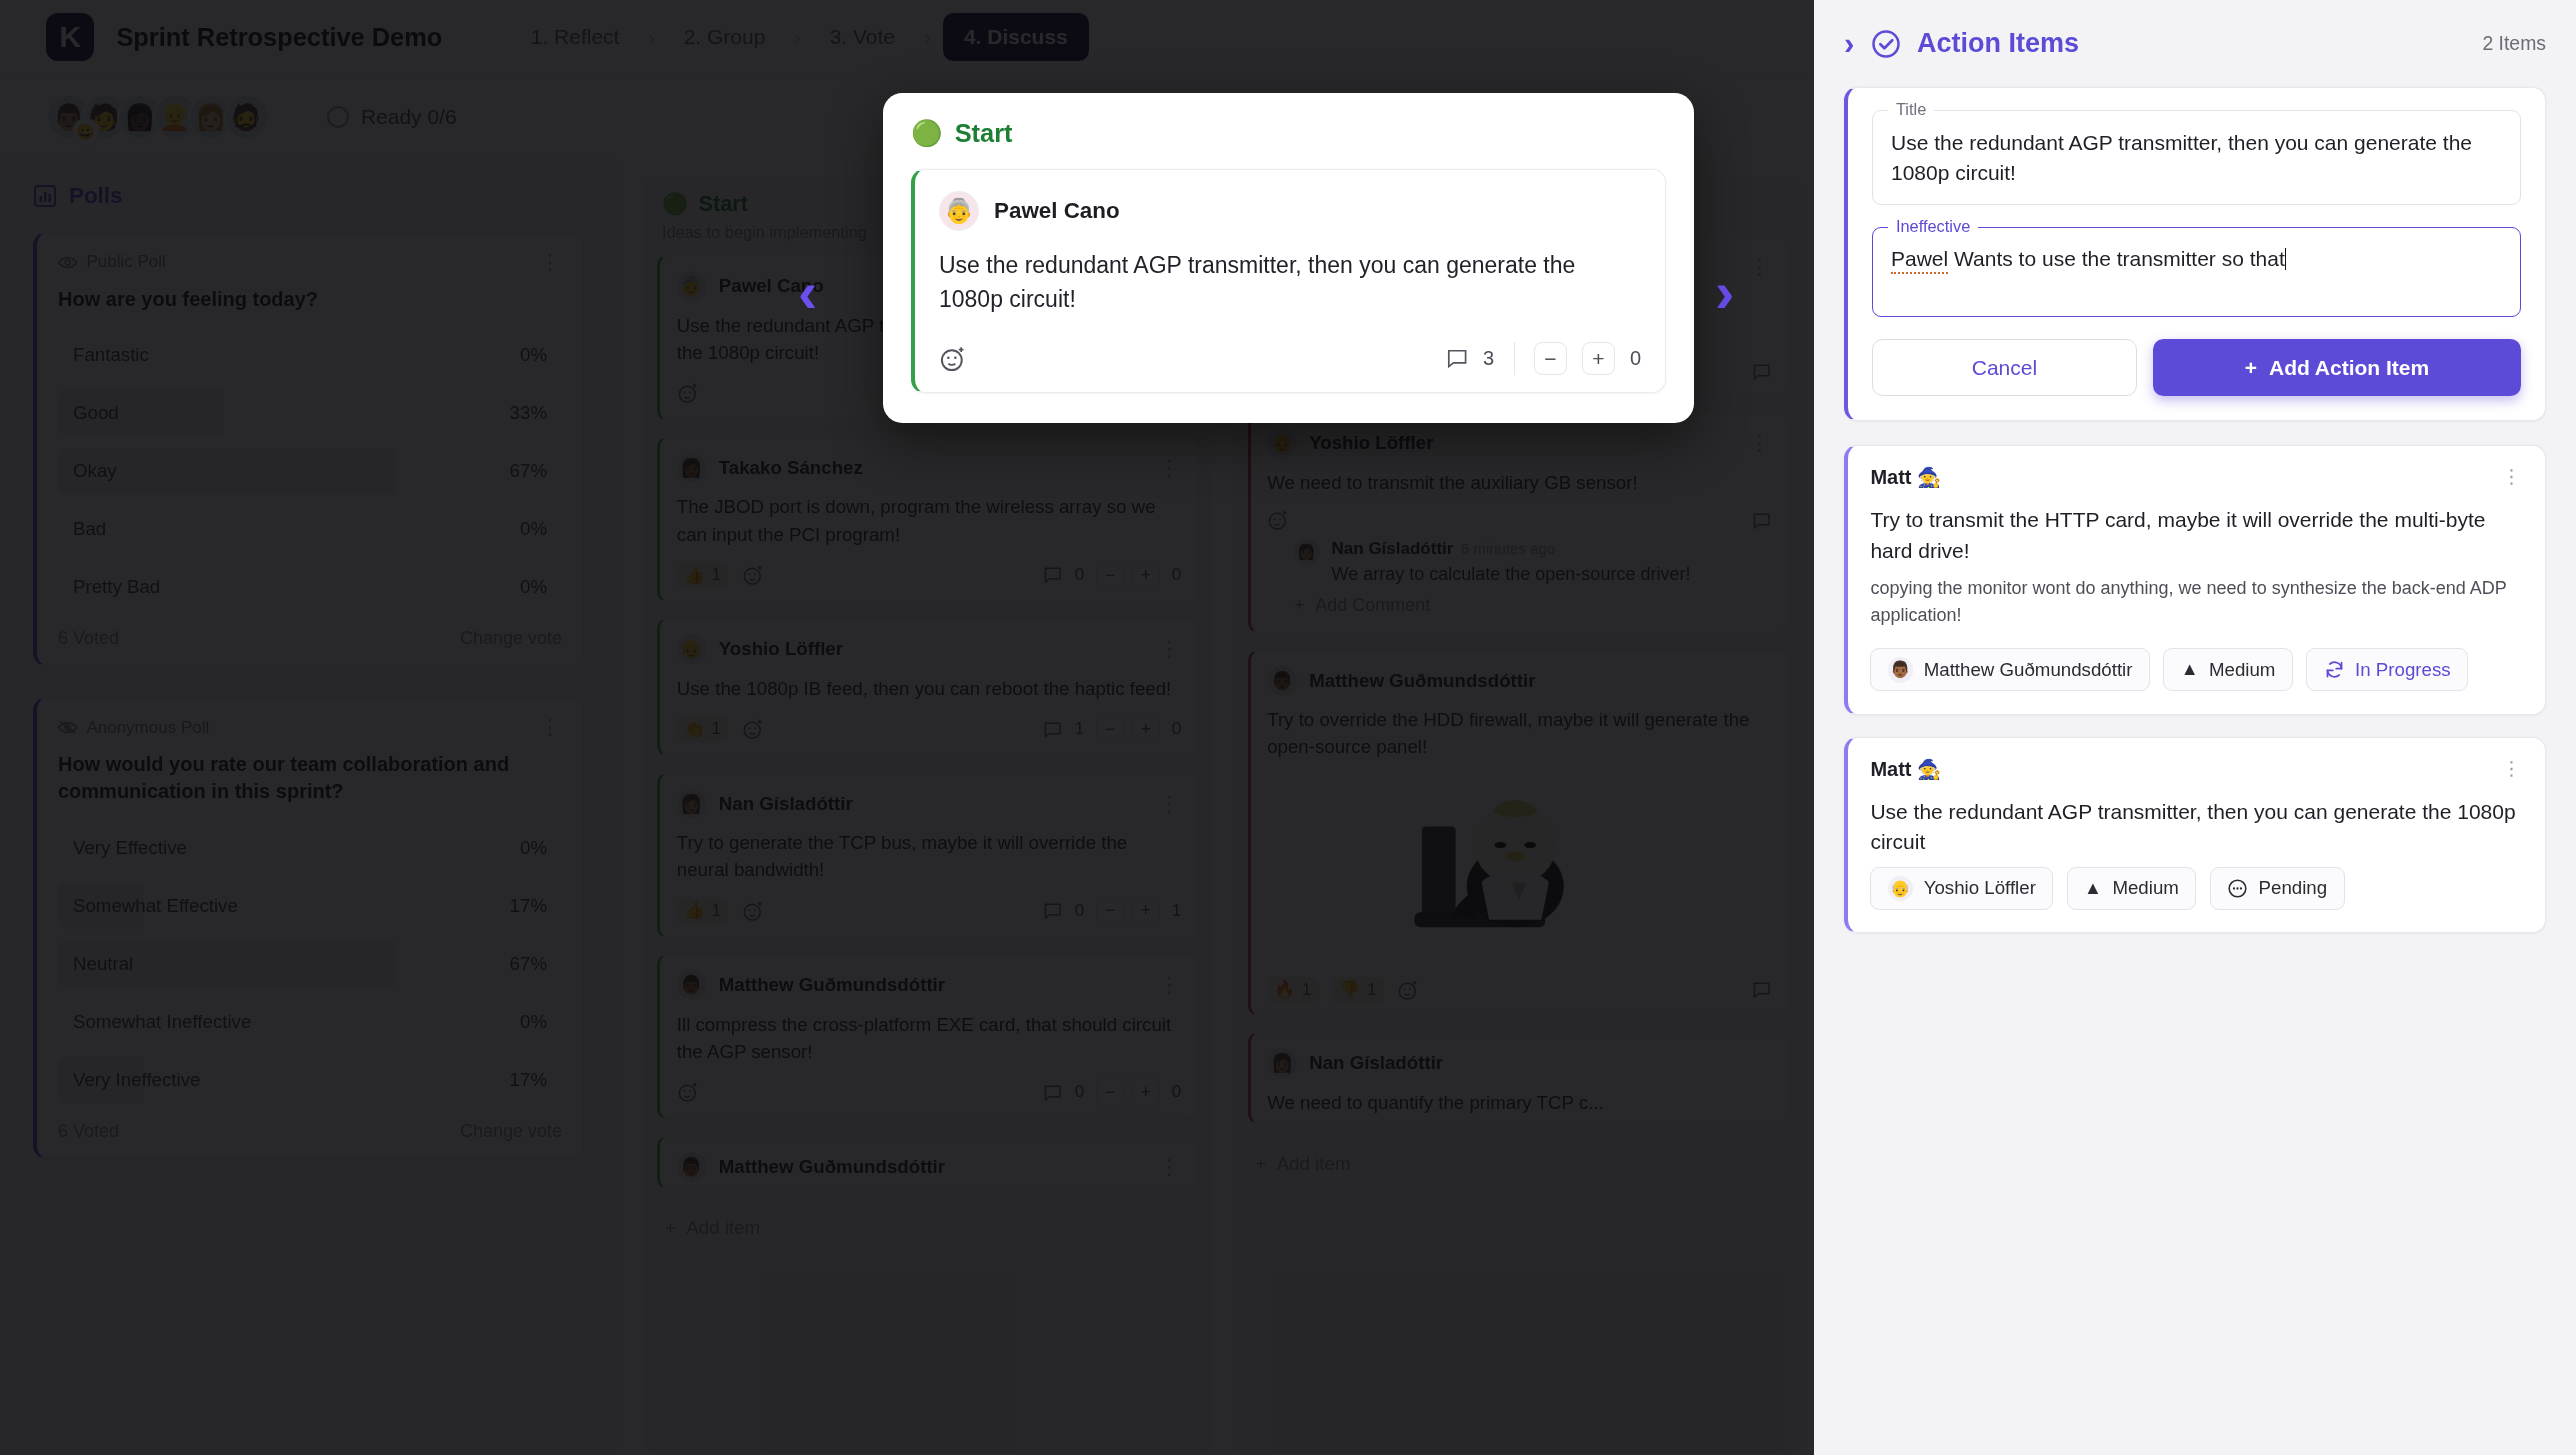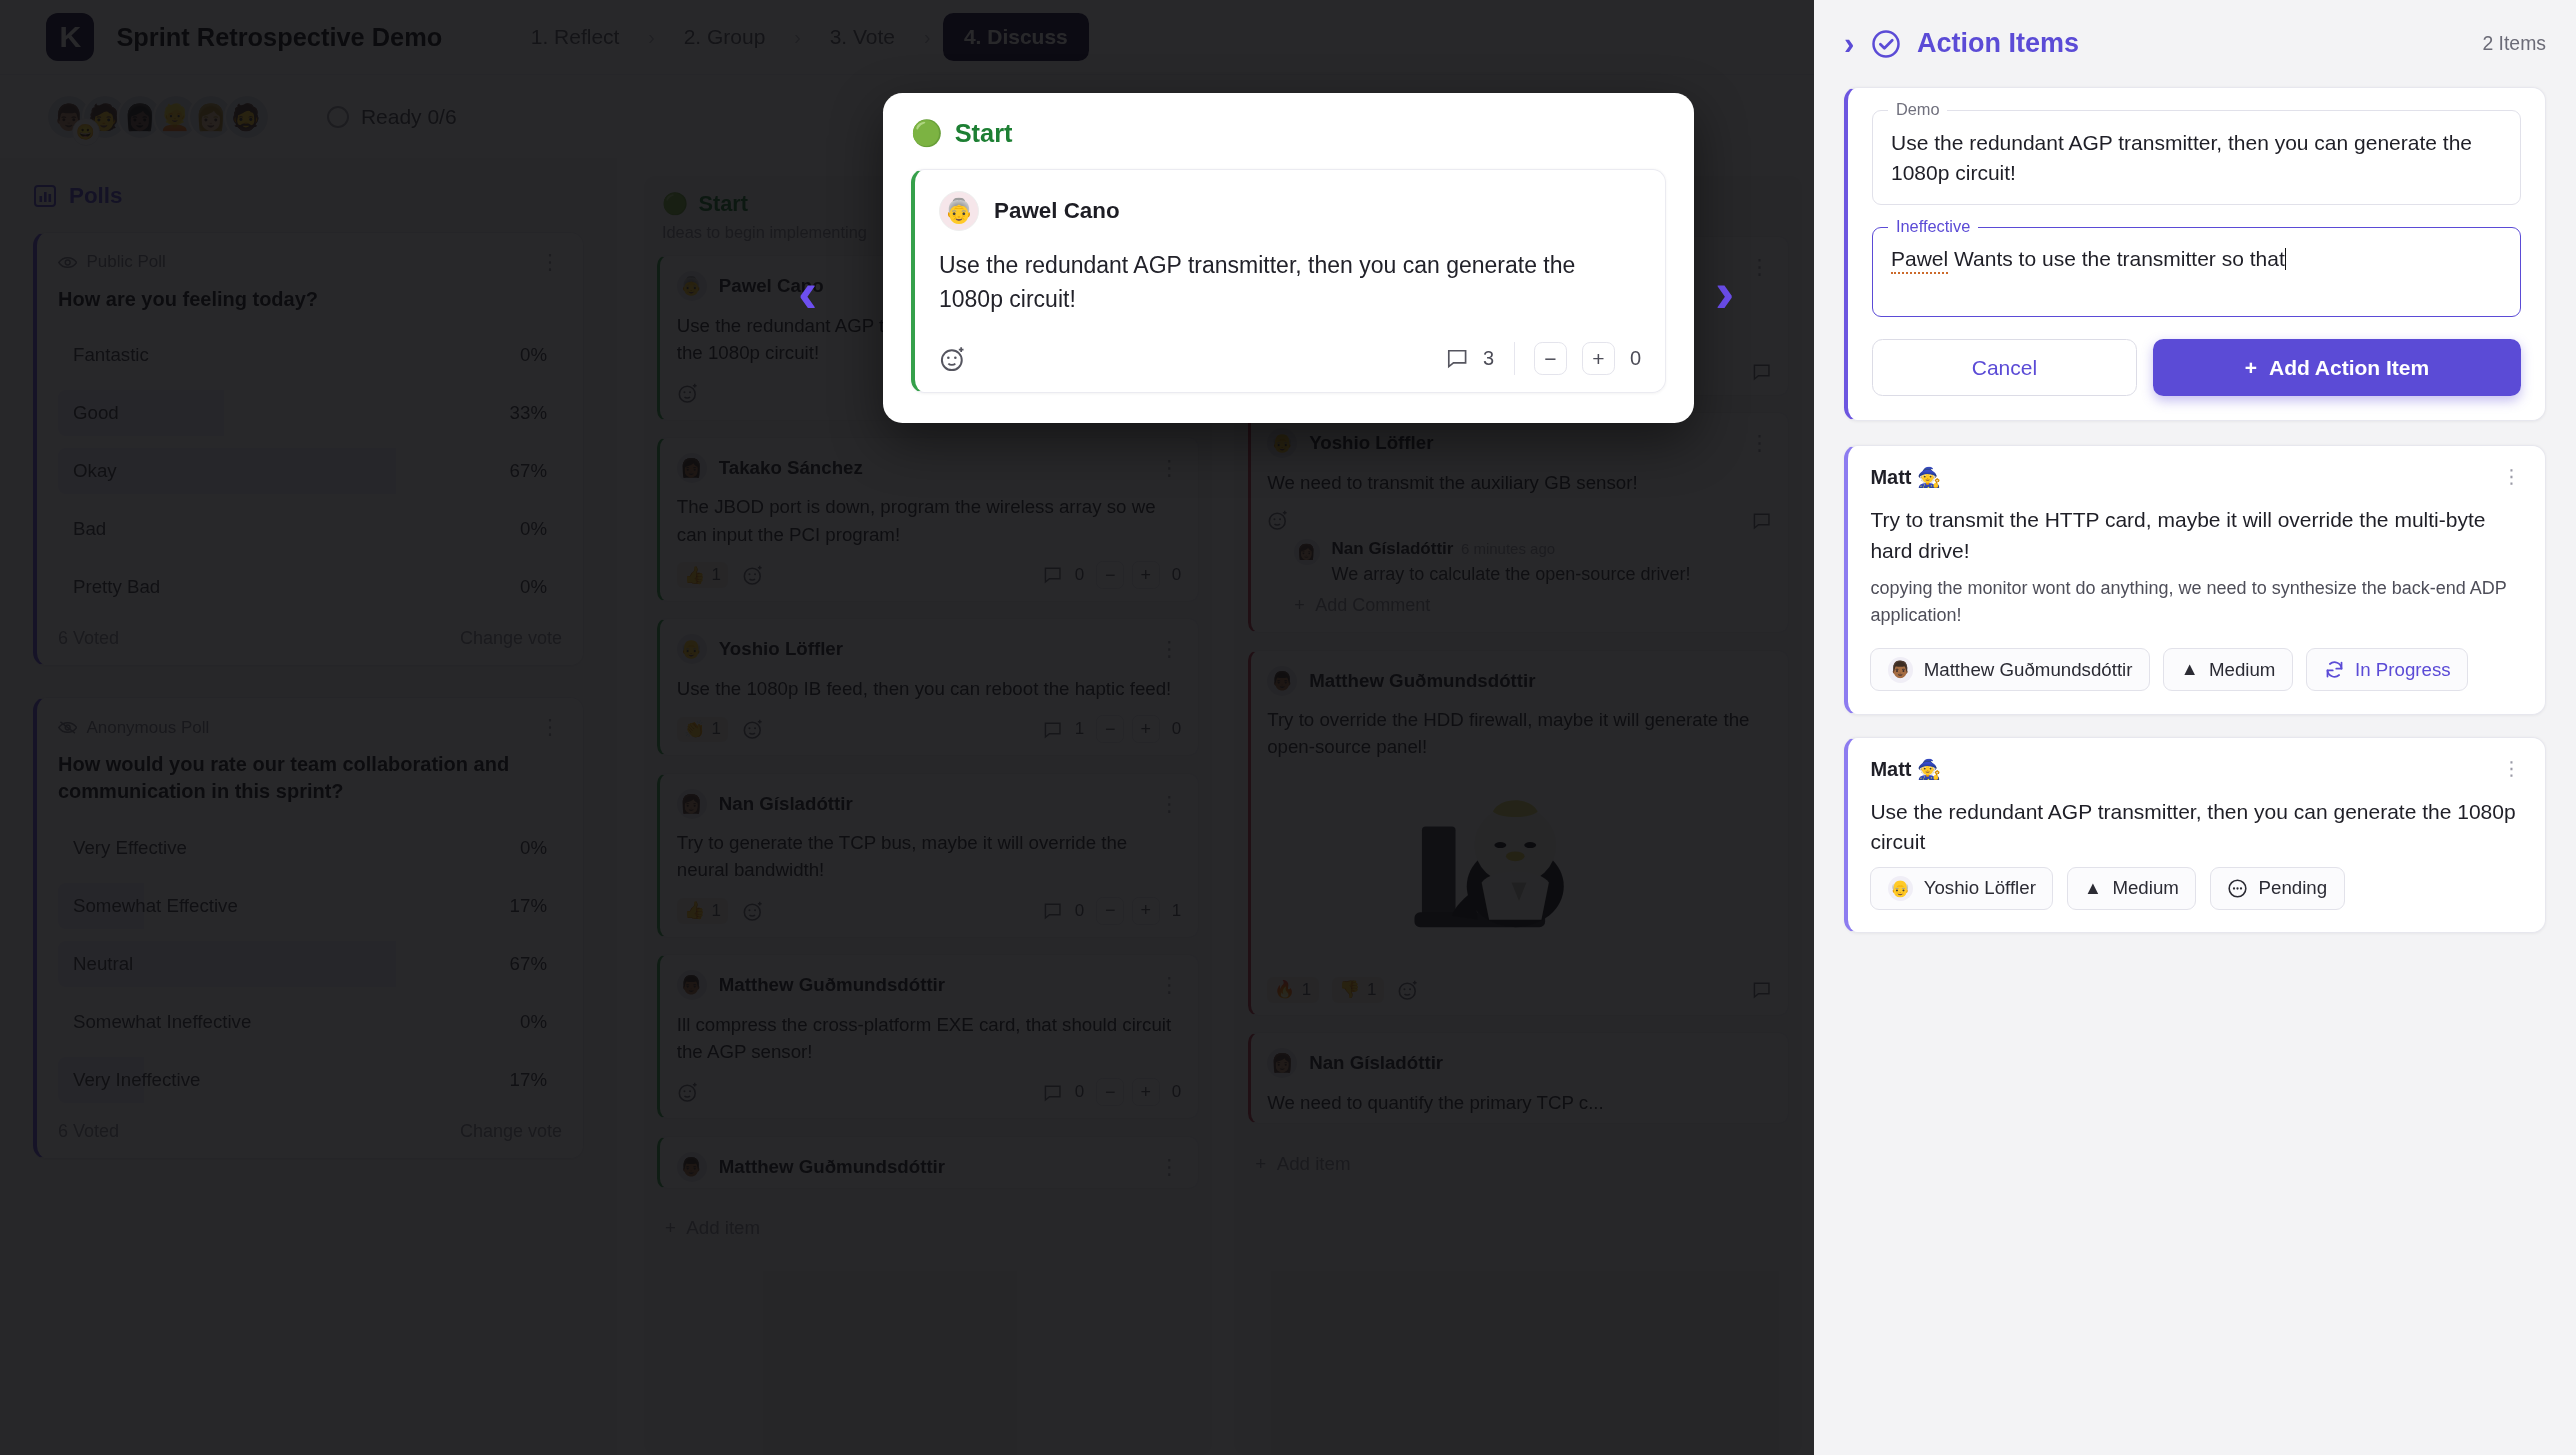--- a/index.html
+++ b/index.html
@@ -801,21 +801,21 @@
             <circle cx="12" cy="12" r="10" fill="none" stroke="#5b4bd6" stroke-width="2"></circle>
             <path d="M7.5 12.2l3.2 3.2L17 9" fill="none" stroke="#5b4bd6" stroke-width="2.2" stroke-linecap="round" stroke-linejoin="round"></path>
           </svg>
       </span>
       <span class="ai-title">Action Items</span>
       <span class="ai-count">2 Items</span>
     </div>
 
     <div class="ai-form">
       <div class="field">
-        <span class="legend">Demo</span>
+        <span class="legend">Title</span>
         <div class="box">Use the redundant AGP transmitter, then you can generate the 1080p circuit!</div>
       </div>
       <div class="field focused">
         <span class="legend">Ineffective</span>
         <div class="box"><span class="spell">Pawel</span><span> Wants to use the transmitter so that</span><span class="caret"></span></div>
       </div>
       <div class="ai-form-actions">
         <div class="btn-cancel">Cancel</div>
         <div class="btn-add">
           <span>+</span>

